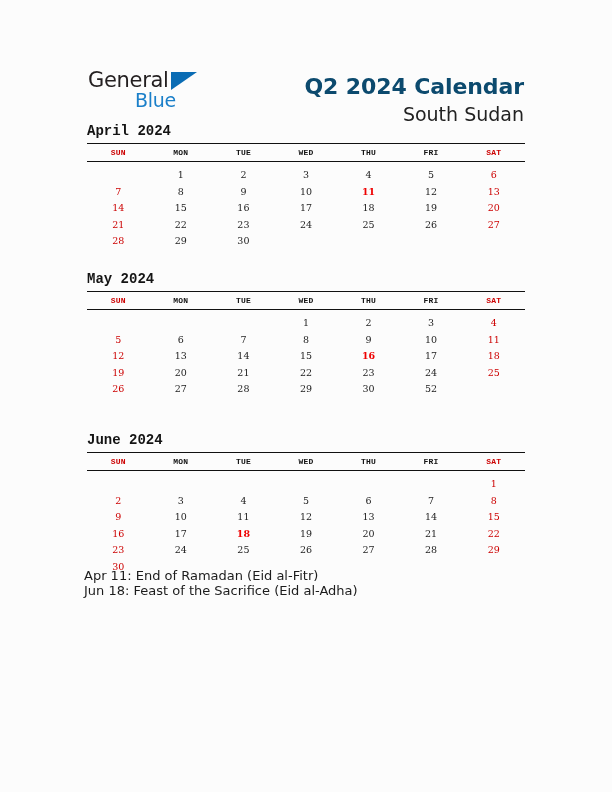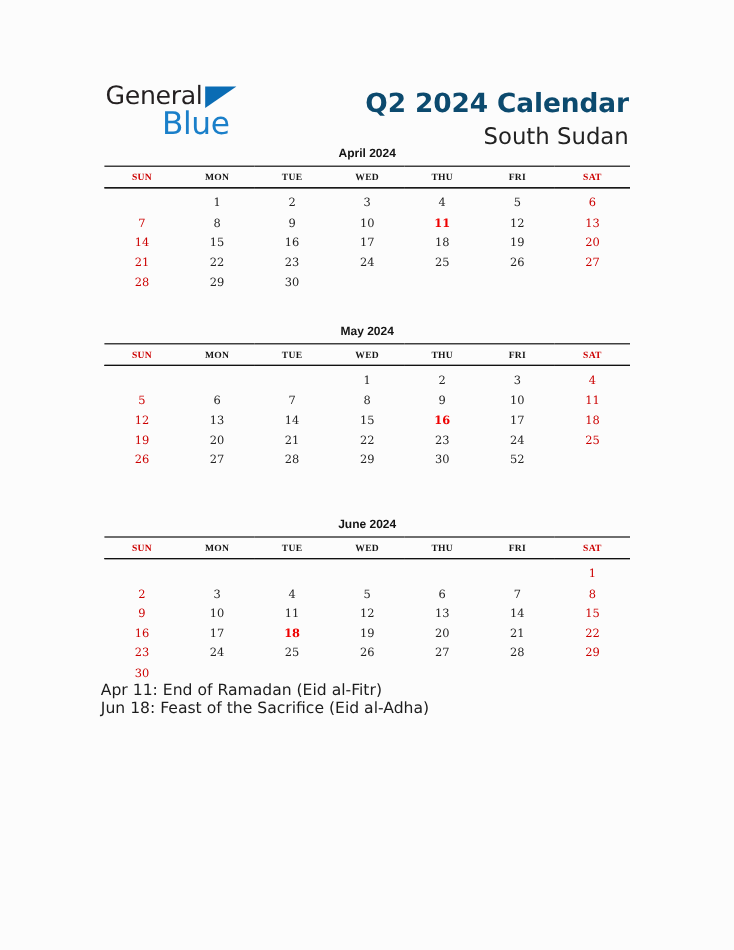--- a/index.html
+++ b/index.html
@@ -47,21 +47,21 @@
     top: 4px;
     width: 0;
     height: 0;
     border-top: 18px solid #0a6cb4;
     border-right: 26px solid transparent;
   }
   #logo-blue {
     position: absolute;
     left: 47px;
     top: 21px;
-    font-size: 26px;
+    font-size: 19px;
     letter-spacing: -0.3px;
     color: #1a7fc9;
     font-family: "DejaVu Sans", sans-serif;
   }
   #title-block {
     position: absolute;
     right: 88px;
     top: 50px;
     text-align: right;
   }
@@ -86,39 +86,39 @@
   .month-block {
     position: absolute;
     left: 87px;
     width: 438px;
   }
   #month-block-0 { top: 123px; }
   #month-block-1 { top: 271px; }
   #month-block-2 { top: 432px; }
 
   .month-title {
-    text-align: center;
-    font-size: 10px;
+    text-align: left;
+    font-size: 14px;
     font-weight: bold;
     color: #141414;
-    font-family: Liberation Sans, sans-serif;
+    font-family: Liberation Mono, monospace;
     padding-bottom: 4px;
   }
   table.cal {
     width: 438px;
     border-collapse: collapse;
     table-layout: fixed;
   }
   table.cal th {
     font-size: 8px;
     font-weight: bold;
     text-align: center;
     padding: 3px 0 3px 0;
     letter-spacing: 0.2px;
-    font-family: Liberation Serif, serif;
+    font-family: Liberation Mono, monospace;
     color: #141414;
     border-top: 1.1px solid #111111;
     border-bottom: 1.1px solid #111111;
     height: 11px;
   }
   table.cal th.wk {
     color: #cc0000;
   }
   table.cal td {
     font-size: 9.5px;

